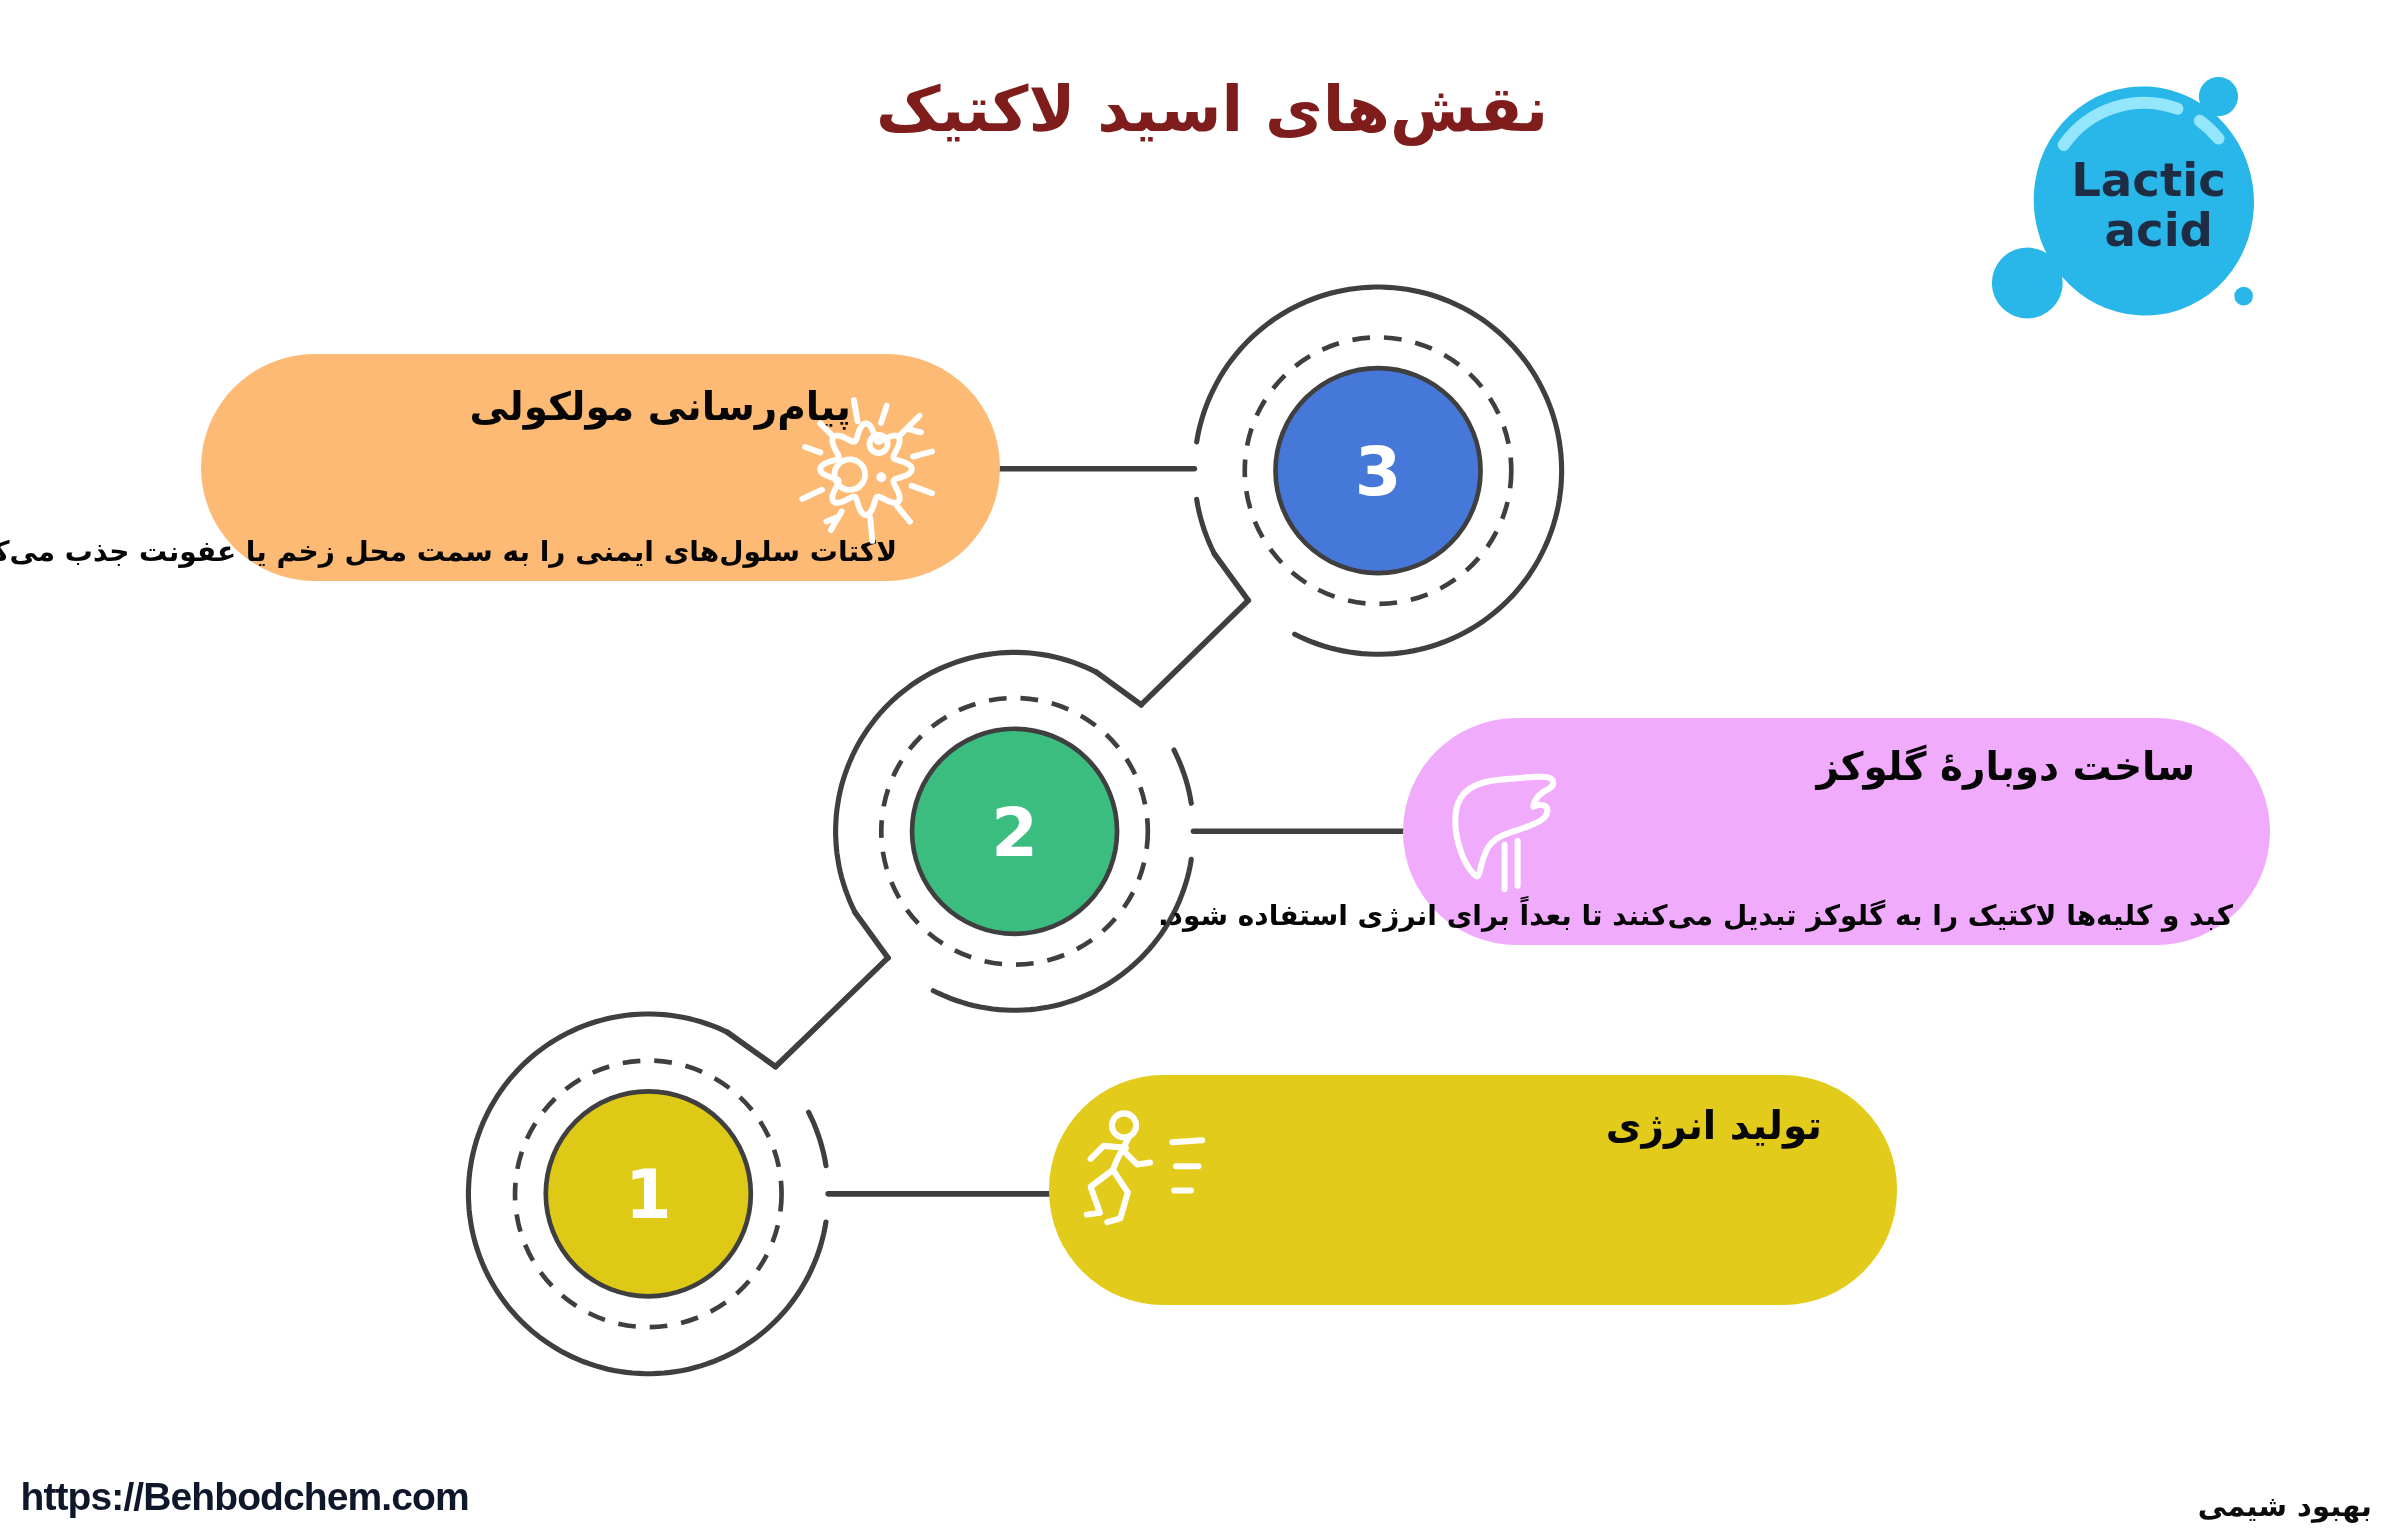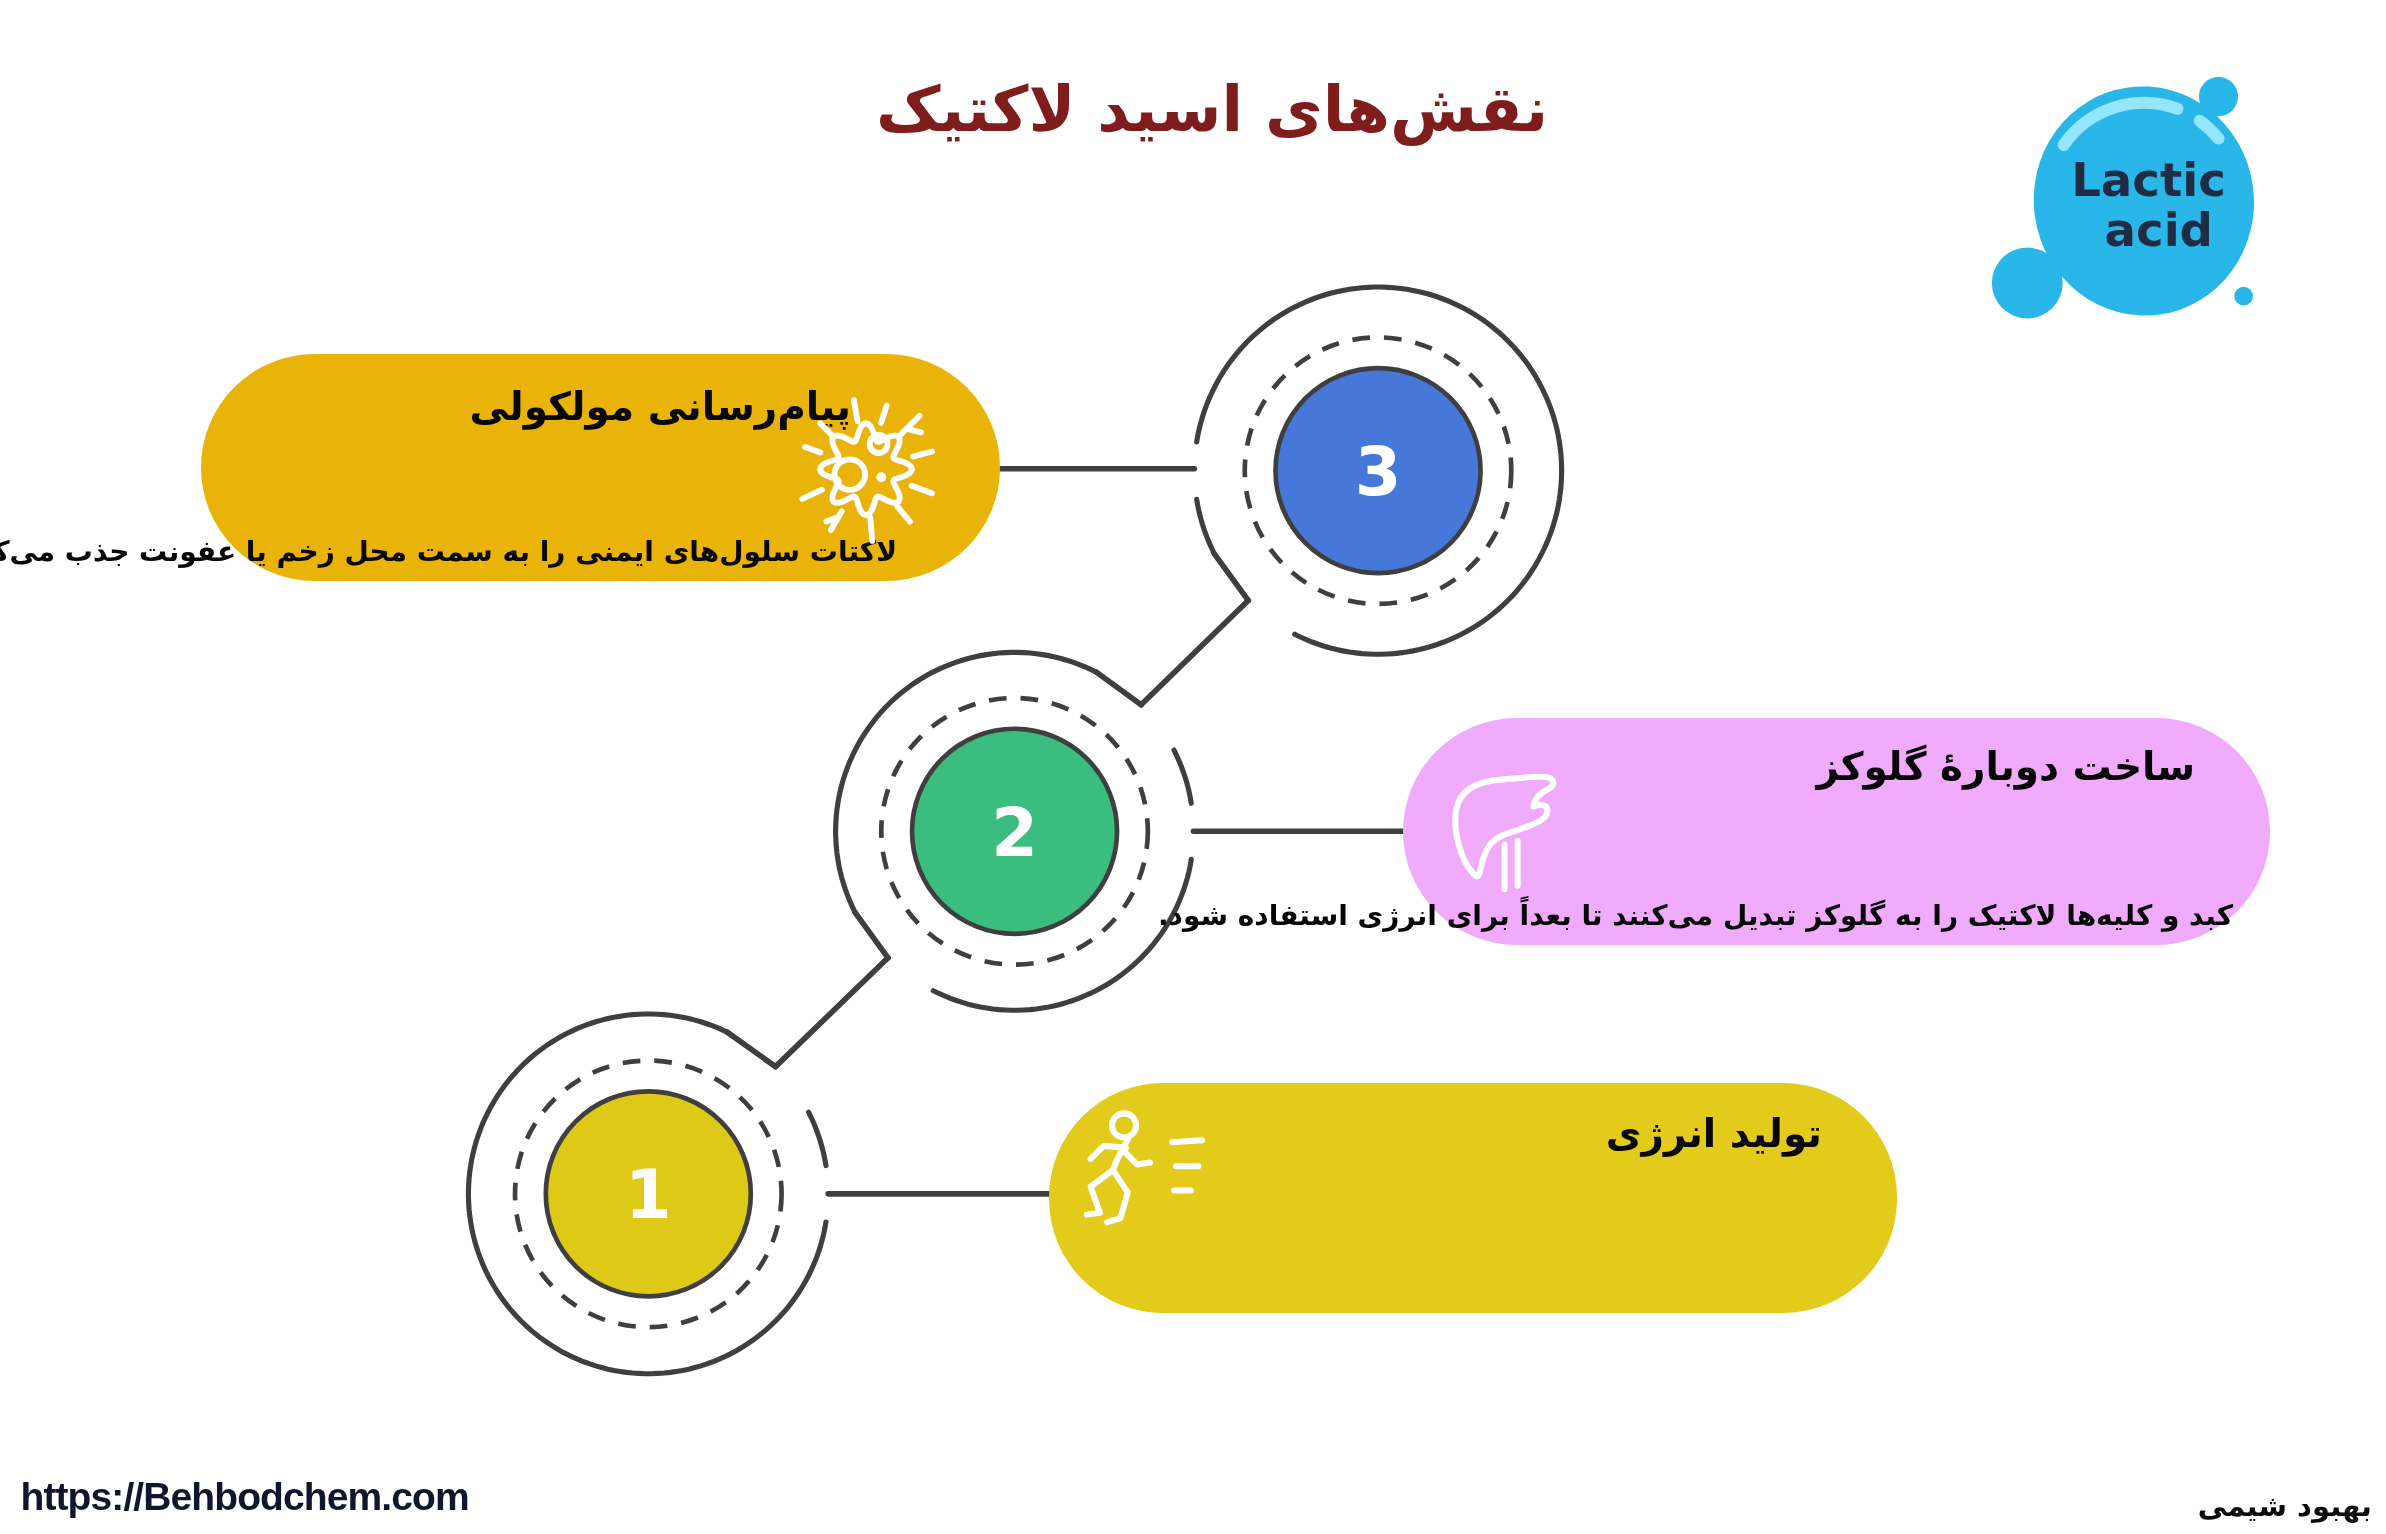--- a/index.html
+++ b/index.html
@@ -9,21 +9,21 @@
   }
   .abs{position:absolute;}
   #page-title{
     left:774px;top:73px;width:876px;text-align:center;
     font-size:63px;font-weight:bold;color:#7f1d1d;direction:rtl;white-space:nowrap;
   }
   #diagram-svg{left:0;top:0;width:2387px;height:1534px;}
   .card{position:absolute;border-radius:114px;}
   #card-signaling{left:201px;top:354px;width:799px;height:227px;}
   #card-glucose{left:1403px;top:718px;width:867px;height:227px;}
-  #card-energy{left:1049px;top:1075px;width:848px;height:230px;margin-top:8px;}
+  #card-energy{left:1049px;top:1075px;width:848px;height:230px;}
   .card-title{
     position:absolute;font-size:39px;font-weight:bold;color:#060606;
     direction:rtl;white-space:nowrap;
   }
   .card-body{
     position:absolute;font-size:28px;font-weight:bold;color:#060606;
     direction:rtl;white-space:nowrap;text-align:center;
   }
   #card-signaling .card-title{top:30px;right:149px;}
   #card-signaling .card-body{bottom:13px;left:47px;right:103px;}
@@ -84,21 +84,21 @@
   <circle class="dashed-ring" cx="1478" cy="505" r="143"></circle>
 
   <circle class="disc" cx="695" cy="1281" r="110" fill="#ddc916"></circle>
   <circle class="disc" cx="1088" cy="892" r="110" fill="#3cbd80"></circle>
   <circle class="disc" cx="1478" cy="505" r="110" fill="#4678d9"></circle>
   <text class="num-label" x="695" y="1307">1</text>
   <text class="num-label" x="1088" y="918">2</text>
   <text class="num-label" x="1478" y="531">3</text>
 </svg>
 
-<div id="card-signaling" class="card" style="background-color: #eab308;">
+<div id="card-signaling" class="card" style="background-color: #fdba74;">
   <div class="card-title">پیام‌رسانی مولکولی</div>
   <div class="card-body">لاکتات سلول‌های ایمنی را به سمت محل زخم یا عفونت جذب می‌کند.</div>
 </div>
 <svg id="immune-cell-icon" class="icon-svg" viewBox="0 0 160 160">
   <path id="cell-blob" class="icon-stroke" d="M131.0 78.0L130.2 80.6L127.8 83.0L124.2 85.0L120.2 86.5L116.2 87.7L113.0 88.7L111.0 89.9L110.3 91.5L110.9 93.8L112.5 96.8L114.4 100.4L116.2 104.3L117.3 108.2L117.3 111.6L116.1 114.1L113.6 115.3L110.2 115.3L106.3 114.2L102.4 112.4L98.8 110.5L95.8 108.9L93.5 108.3L91.9 109.0L90.7 111.0L89.7 114.2L88.5 118.2L87.0 122.2L85.0 125.8L82.6 128.2L80.0 129.0L77.4 128.2L75.0 125.8L73.0 122.2L71.5 118.2L70.3 114.2L69.3 111.0L68.1 109.0L66.5 108.3L64.2 108.9L61.3 110.5L57.6 112.4L53.7 114.2L49.8 115.3L46.4 115.3L43.9 114.1L42.7 111.6L42.7 108.2L43.8 104.3L45.6 100.4L47.5 96.8L49.1 93.8L49.7 91.5L49.0 89.9L47.0 88.7L43.8 87.7L39.8 86.5L35.8 85.0L32.2 83.0L29.8 80.6L29.0 78.0L29.8 75.4L32.2 73.0L35.8 71.0L39.8 69.5L43.8 68.3L47.0 67.3L49.0 66.1L49.7 64.5L49.1 62.2L47.5 59.2L45.6 55.6L43.8 51.7L42.7 47.8L42.7 44.4L43.9 41.9L46.4 40.7L49.8 40.7L53.7 41.8L57.6 43.6L61.2 45.5L64.2 47.1L66.5 47.7L68.1 47.0L69.3 45.0L70.3 41.8L71.5 37.8L73.0 33.8L75.0 30.2L77.4 27.8L80.0 27.0L82.6 27.8L85.0 30.2L87.0 33.8L88.5 37.8L89.7 41.8L90.7 45.0L91.9 47.0L93.5 47.7L95.8 47.1L98.8 45.5L102.4 43.6L106.3 41.8L110.2 40.7L113.6 40.7L116.1 41.9L117.3 44.4L117.3 47.8L116.2 51.7L114.4 55.6L112.5 59.2L110.9 62.2L110.3 64.5L111.0 66.1L113.0 67.3L116.2 68.3L120.2 69.5L124.2 71.0L127.8 73.0L130.2 75.4L131.0 78.0Z"></path>
   <g id="cell-spikes" class="icon-stroke">
       <line x1="70.6" y1="24.8" x2="66.5" y2="1.2"></line>
       <line x1="96.7" y1="26.6" x2="102.9" y2="7.6"></line>
       <line x1="118.2" y1="39.8" x2="139.4" y2="18.6"></line>
       <line x1="132.2" y1="64.0" x2="153.4" y2="58.3"></line>

